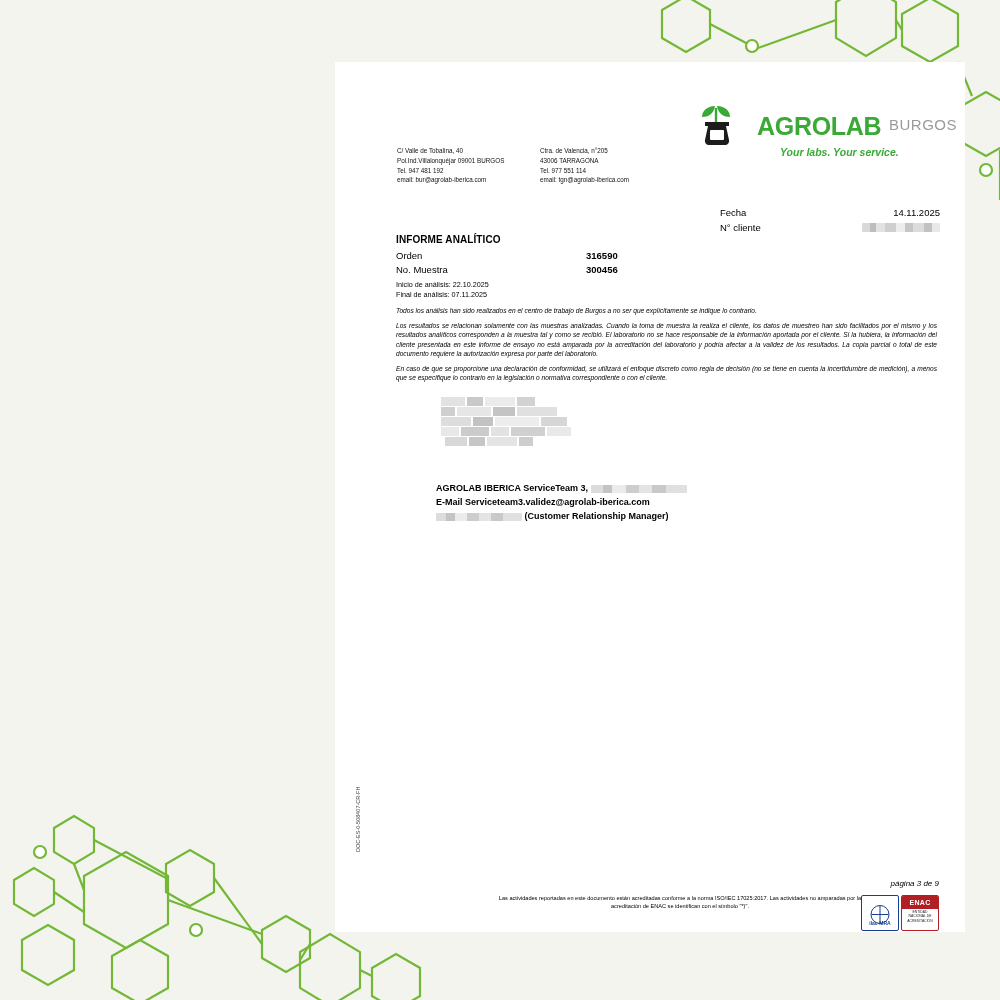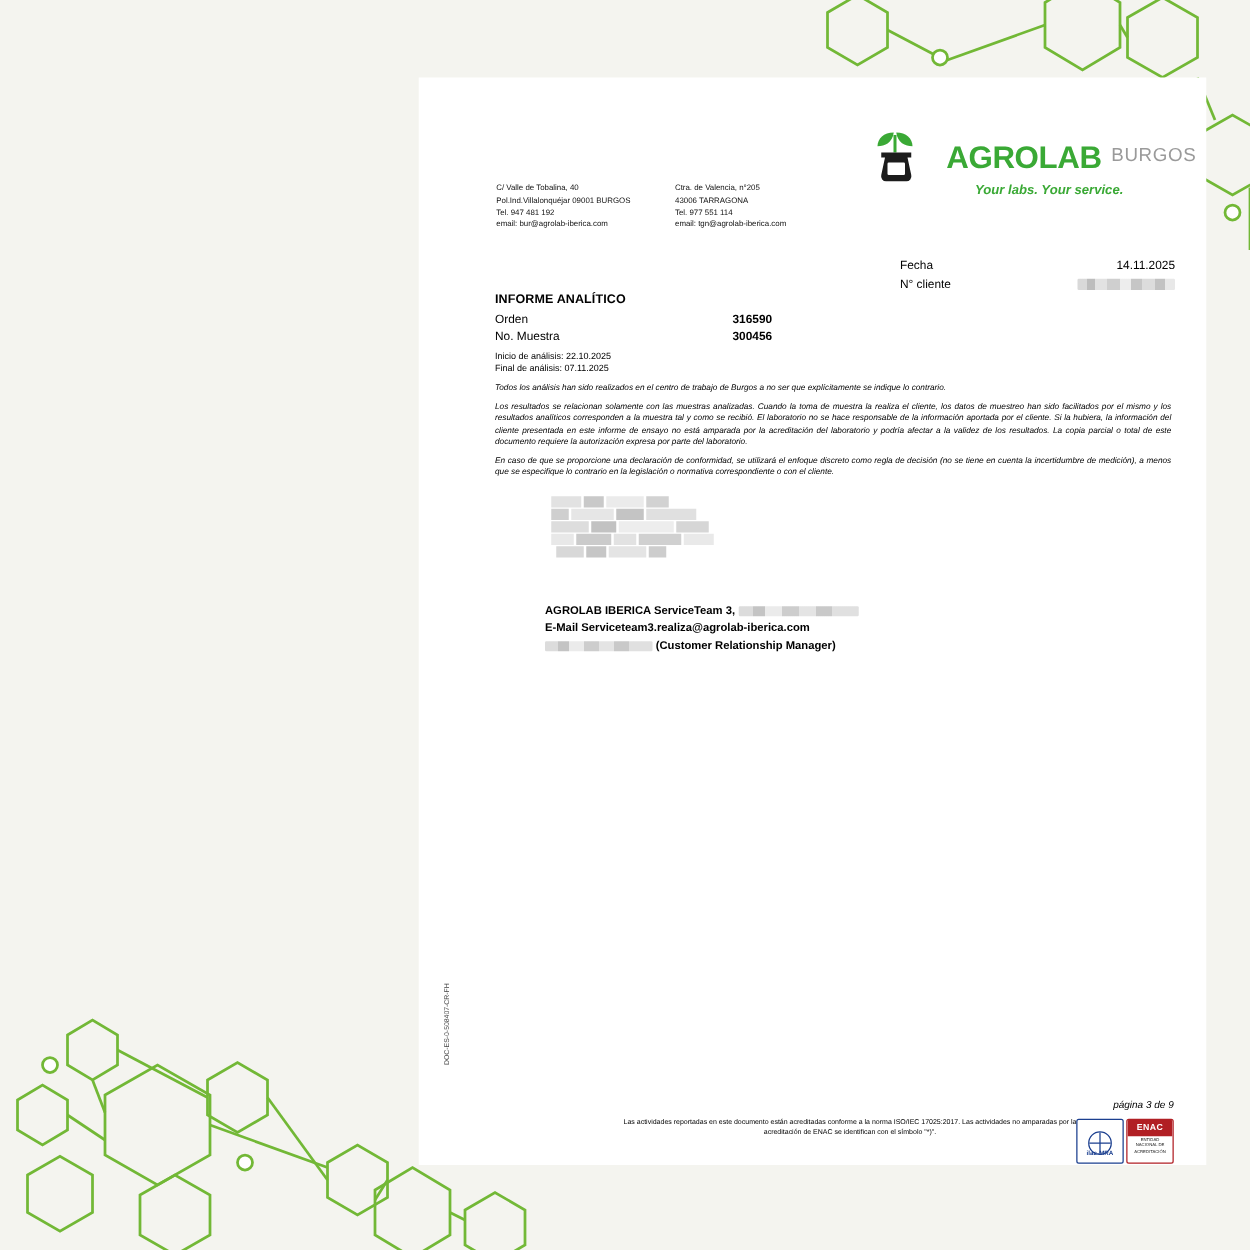--- a/index.html
+++ b/index.html
@@ -455,21 +455,21 @@
     <i style="left:28px;top:40px;width:16px;height:9px;background:#c6c6c6"></i>
     <i style="left:46px;top:40px;width:30px;height:9px;background:#e4e4e4"></i>
     <i style="left:78px;top:40px;width:14px;height:9px;background:#cdcdcd"></i>
   </div>
 
   <div class="contact">
     <div class="ln">
       <span>AGROLAB IBERICA ServiceTeam 3,</span>
       <span class="rd-inline" style="width:96px"></span>
     </div>
-    <div class="ln">E-Mail Serviceteam3.realiza@agrolab-iberica.com</div>
+    <div class="ln">E-Mail Serviceteam3.validez@agrolab-iberica.com</div>
     <div class="ln">
       <span class="rd-inline" style="width:86px"></span>
       <span>(Customer Relationship Manager)</span>
     </div>
   </div>
 
   <div class="side-code">DOC-ES-0-508407-CR-FH</div>
   <div class="page-num">página 3 de 9</div>
   <div class="foot-note">Las actividades reportadas en este documento están acreditadas conforme a la norma ISO/IEC 17025:2017. Las actividades no amparadas por la acreditación de ENAC se identifican con el símbolo "*)".</div>
 

